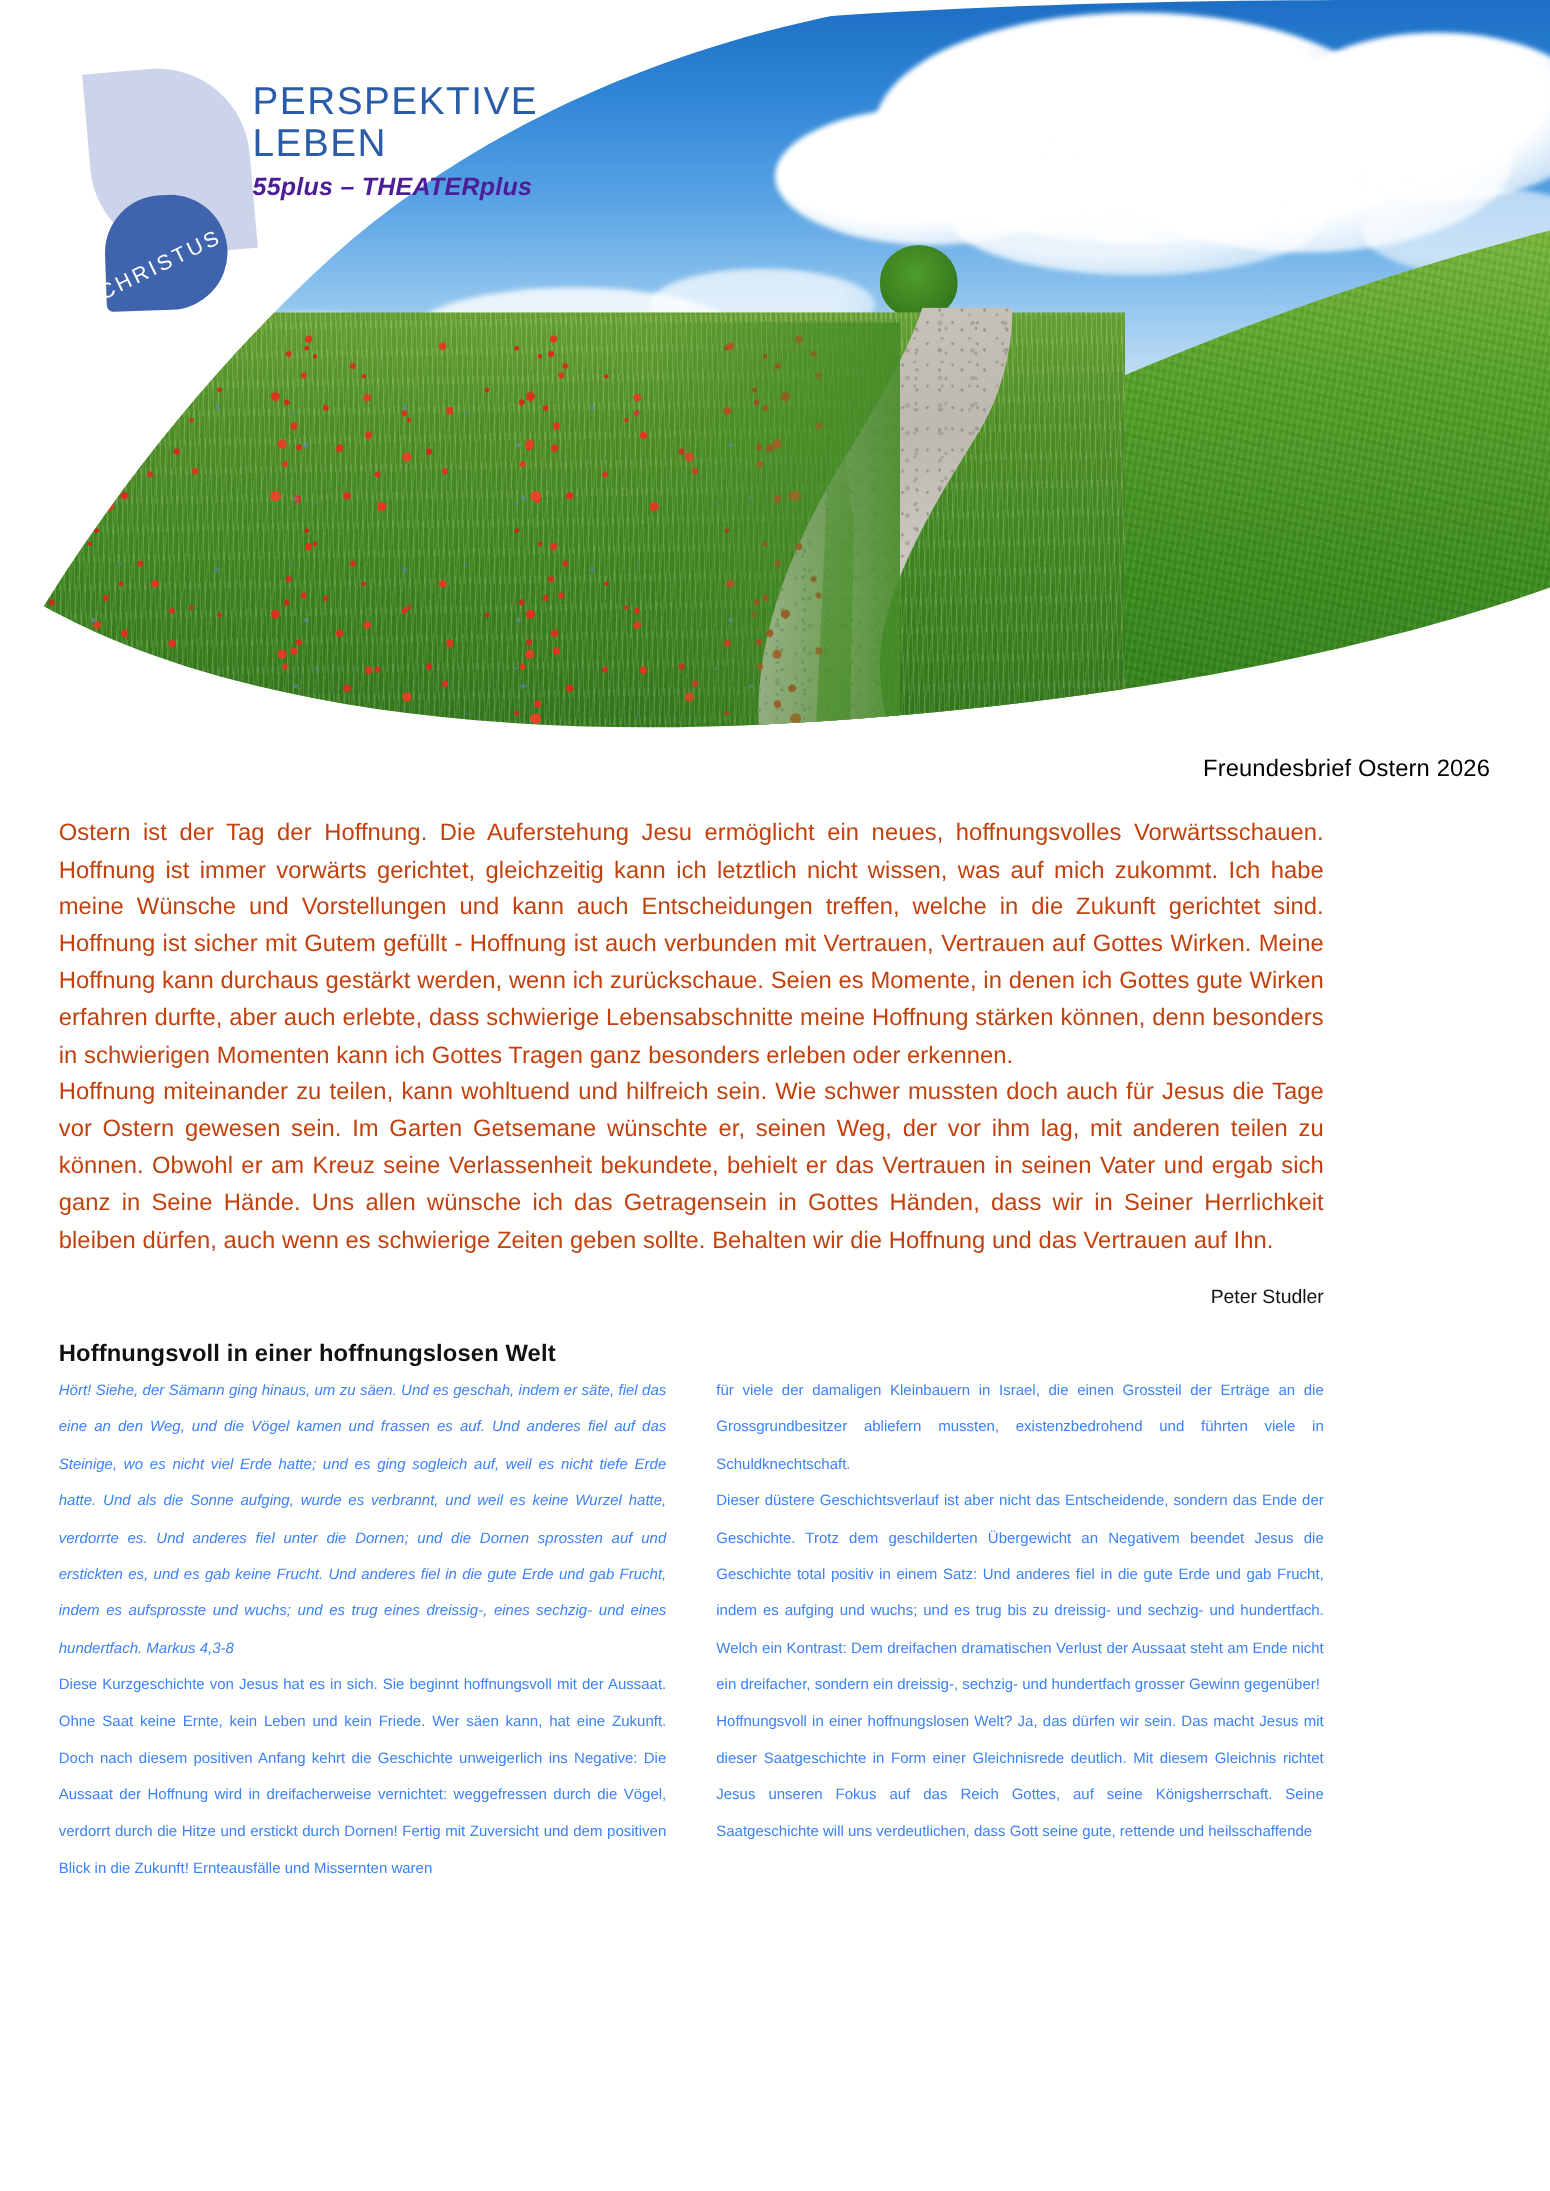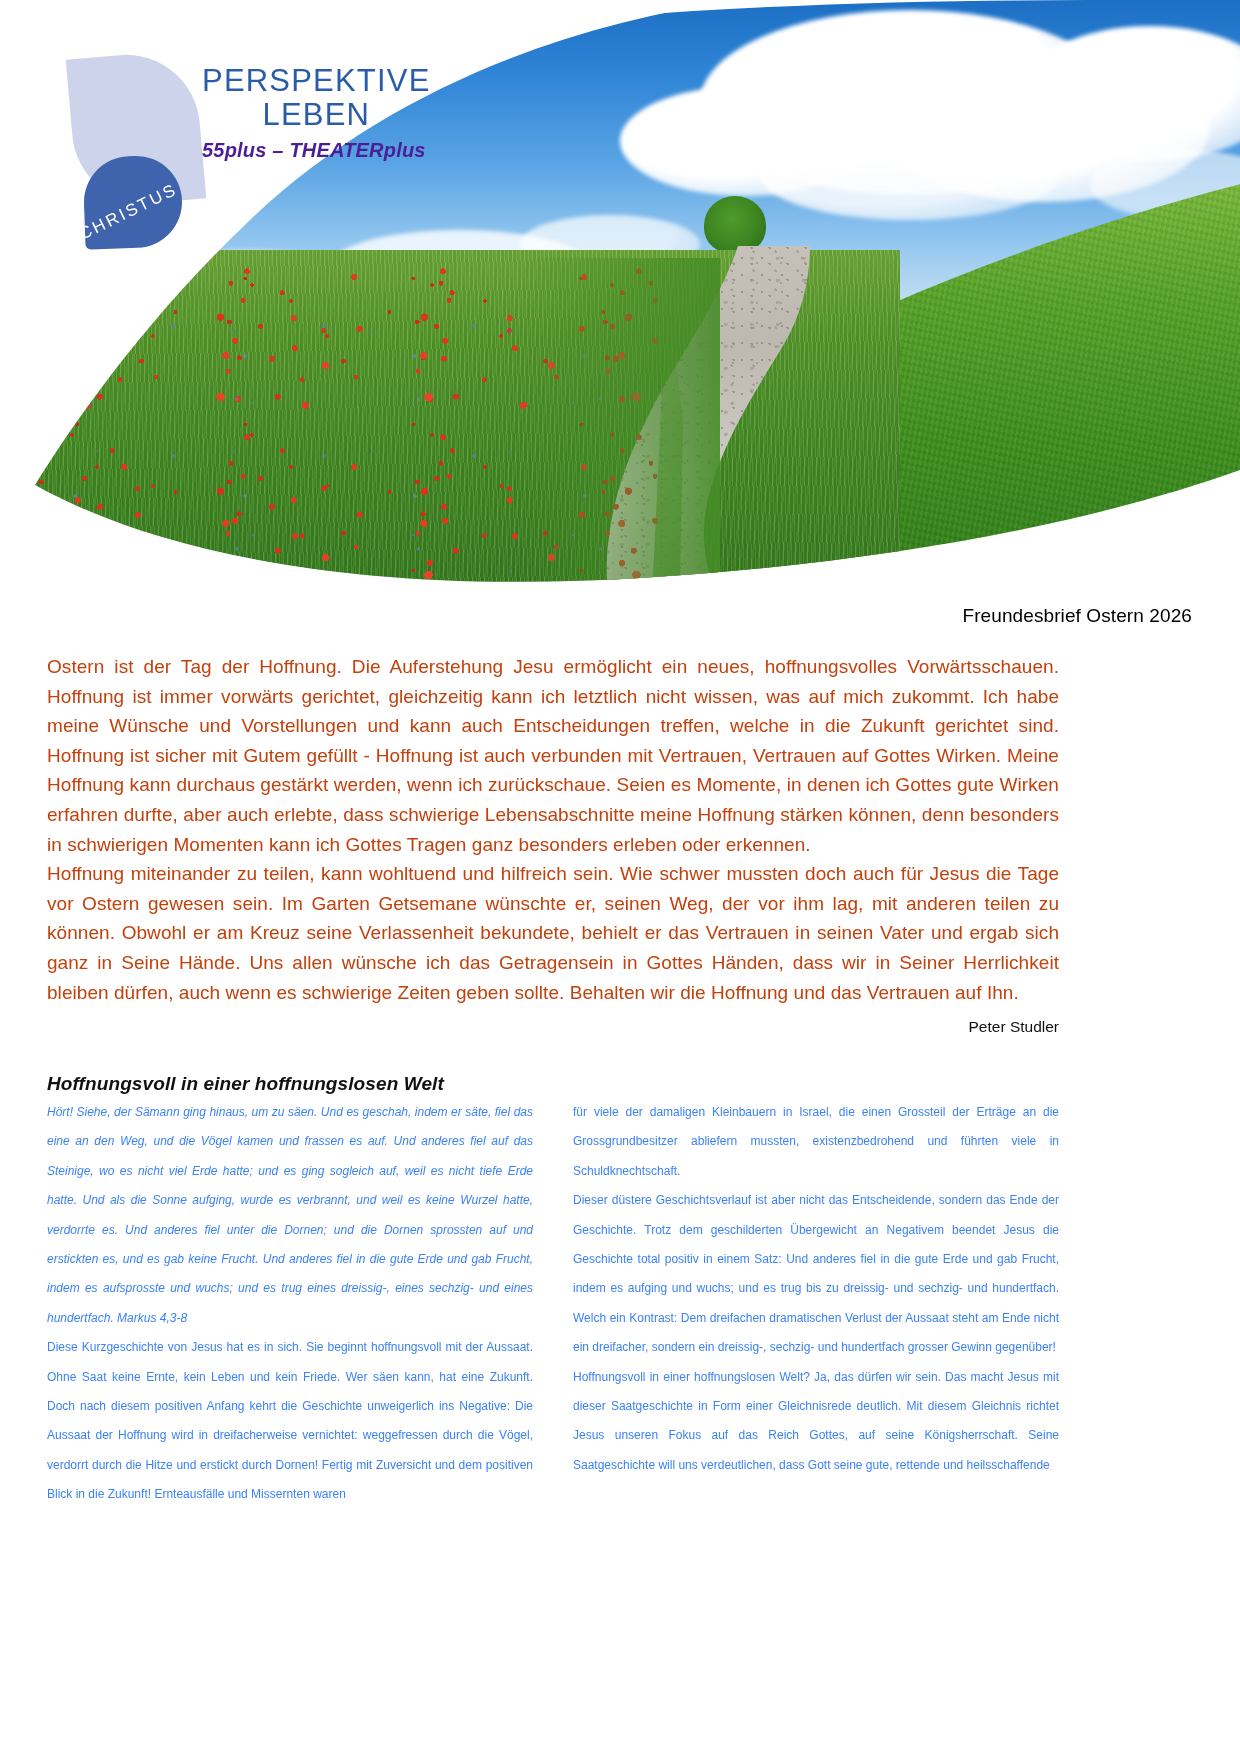--- a/index.html
+++ b/index.html
@@ -279,21 +279,20 @@
     left: 140px;
     top: 16px;
     color: #2a5ca8;
   }
   .logo-l1, .logo-l2 {
     font-size: 31px;
     line-height: 34px;
     letter-spacing: 1.2px;
     font-weight: 400;
     color: #2a5ca8;
-    text-align: center;
   }
   .logo-l3 {
     font-size: 20px;
     line-height: 30px;
     font-style: italic;
     font-weight: bold;
     letter-spacing: .2px;
     color: #4c1d95;
     margin-top: 3px;
   }
@@ -326,34 +325,34 @@
     margin: 0;
     font-size: 19px;
     line-height: 29.6px;
     text-align: justify;
     color: #c2410c;
     letter-spacing: .05px;
   }
   p.body + p.body { margin-top: 0; }
 
   .signature {
-    margin-top: 11px;
+    margin-top: 22px;
     text-align: right;
     font-size: 15.5px;
     color: #111;
   }
 
   
   .section2 {
     position: absolute;
     left: 47px;
     top: 1073px;
     width: 1012px;
   }
-  .section2 h2.section-title { margin-bottom: 3px; font-style: italic; }
+  .section2 h2.section-title { margin-bottom: 3px; }
   .cols {
     display: flex;
     gap: 40px;
     margin-top: 2px;
   }
   .col {
     width: 486px;
   }
   .col p {
     margin: 0;

